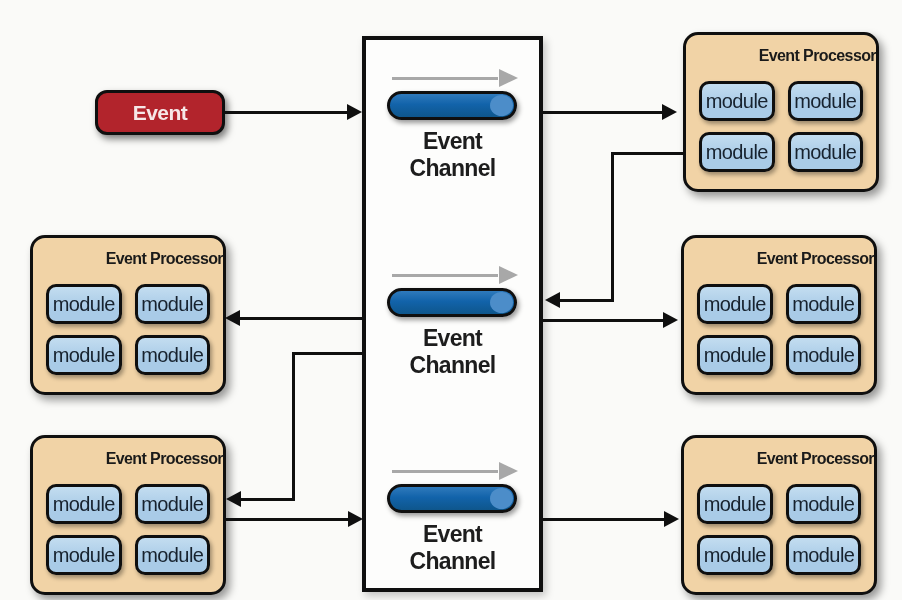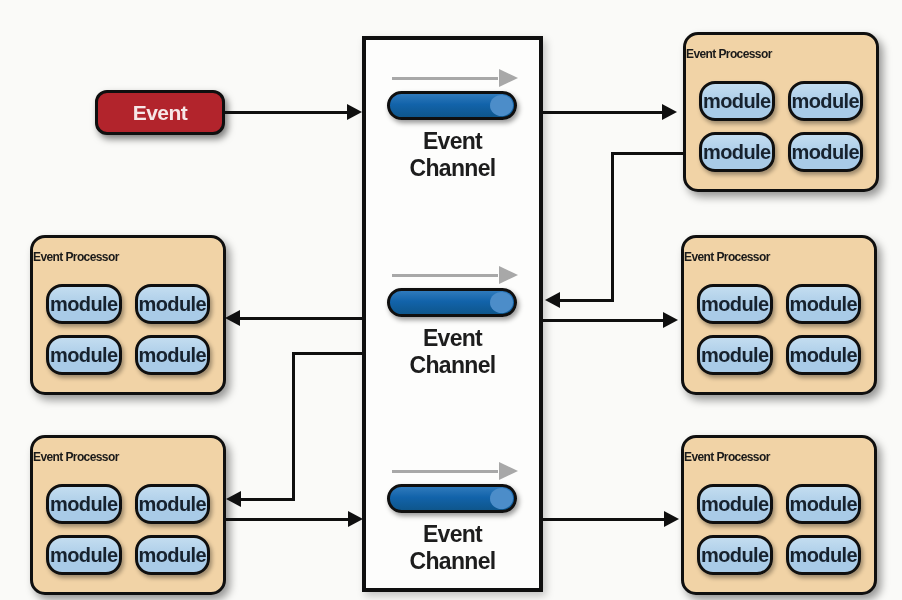--- a/index.html
+++ b/index.html
@@ -9,34 +9,34 @@
     background:var(--bg,#fafaf8);
   }
   
   .proc {
     position:absolute; width:196px; height:160px; box-sizing:border-box;
     background:var(--proc-fill,#f1d3a6);
     border:3px solid var(--line,#0f0f0f); border-radius:15px;
     box-shadow:4px 5px 8px rgba(0,0,0,.40);
   }
   .proc-title {
-    margin-top:12px; text-align:left;
-    font-size:12px; font-weight:bold; letter-spacing:-0.6px;
+    margin-top:12px; text-align:right;
+    font-size:16px; font-weight:bold; letter-spacing:-0.6px;
     color:var(--text-dark,#1a1a1a);
   }
   .modules {
     position:absolute; left:13px; right:13px; top:46px;
     display:grid; grid-template-columns:1fr 1fr; column-gap:13px; row-gap:11px;
   }
   .module {
     height:40px; box-sizing:border-box;
     background:linear-gradient(180deg,#c3ddf0 0%, var(--module-fill,#a9cbe7) 60%);
-    border:3px solid var(--line,#0f0f0f); border-radius:16px;
+    border:3px solid var(--line,#0f0f0f); border-radius:10px;
     display:flex; align-items:center; justify-content:center;
-    font-size:20px; font-weight:bold; letter-spacing:-0.6px;
+    font-size:20px; font-weight:normal; letter-spacing:-0.6px;
     color:#17222e; box-shadow:2px 3px 4px rgba(0,0,0,.35);
   }
   
   .event-box {
     position:absolute; left:95px; top:90px; width:130px; height:45px; box-sizing:border-box;
     background:var(--event-fill,#b2242c);
     border:3px solid var(--line,#0f0f0f); border-radius:12px;
     display:flex; align-items:center; justify-content:center;
     color:var(--event-text,#f6e7e7); font-size:21px; font-weight:bold; letter-spacing:-0.5px;
     box-shadow:3px 4px 7px rgba(0,0,0,.5);

